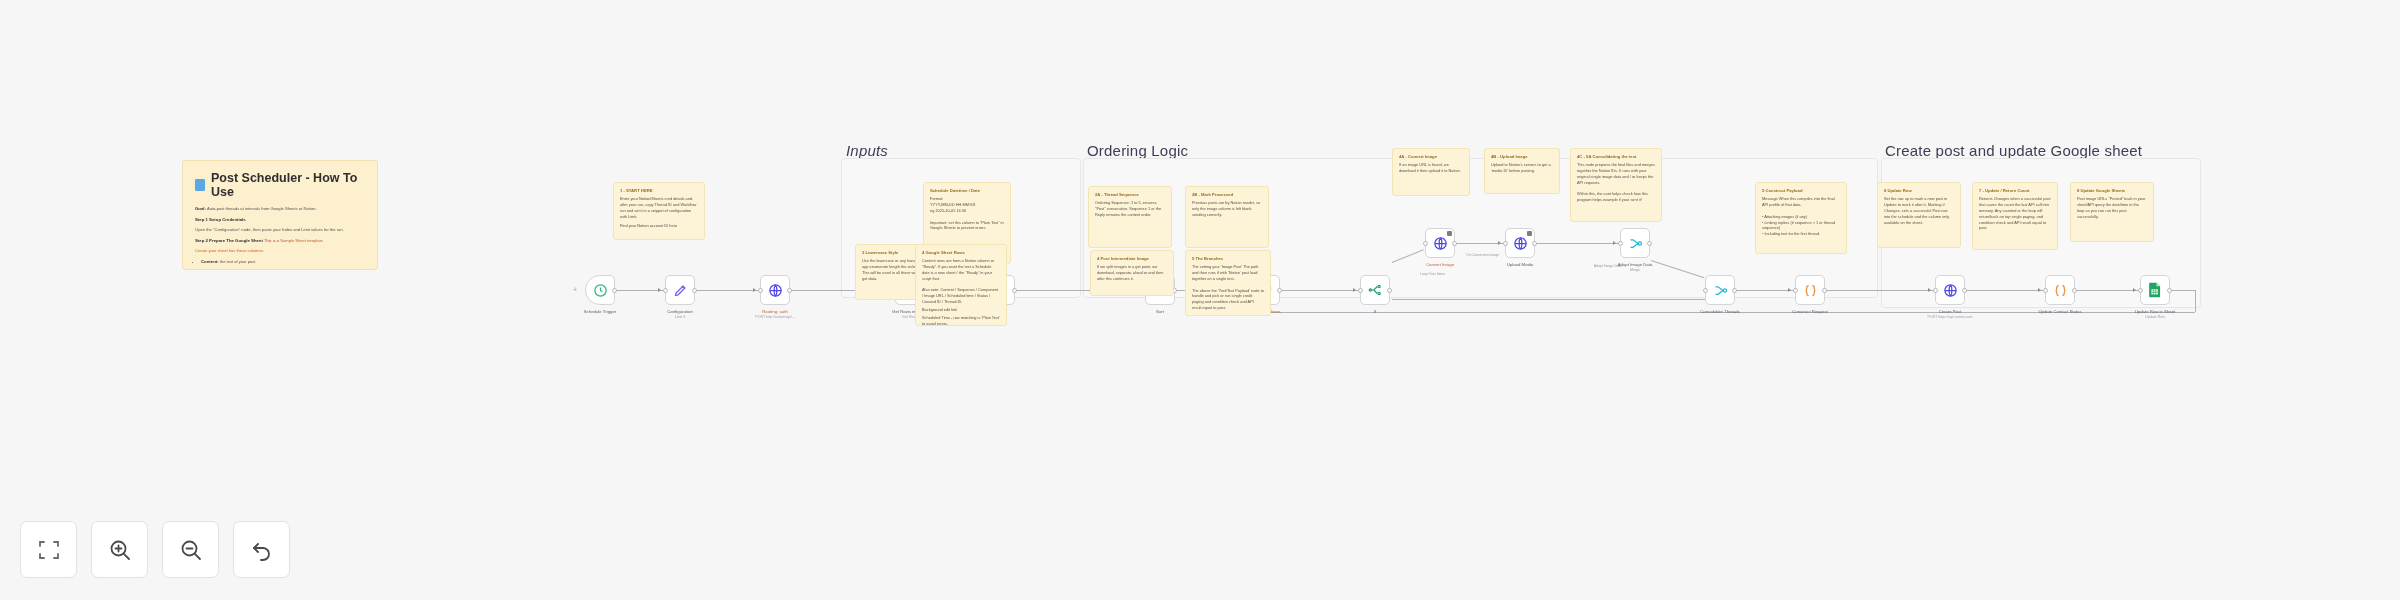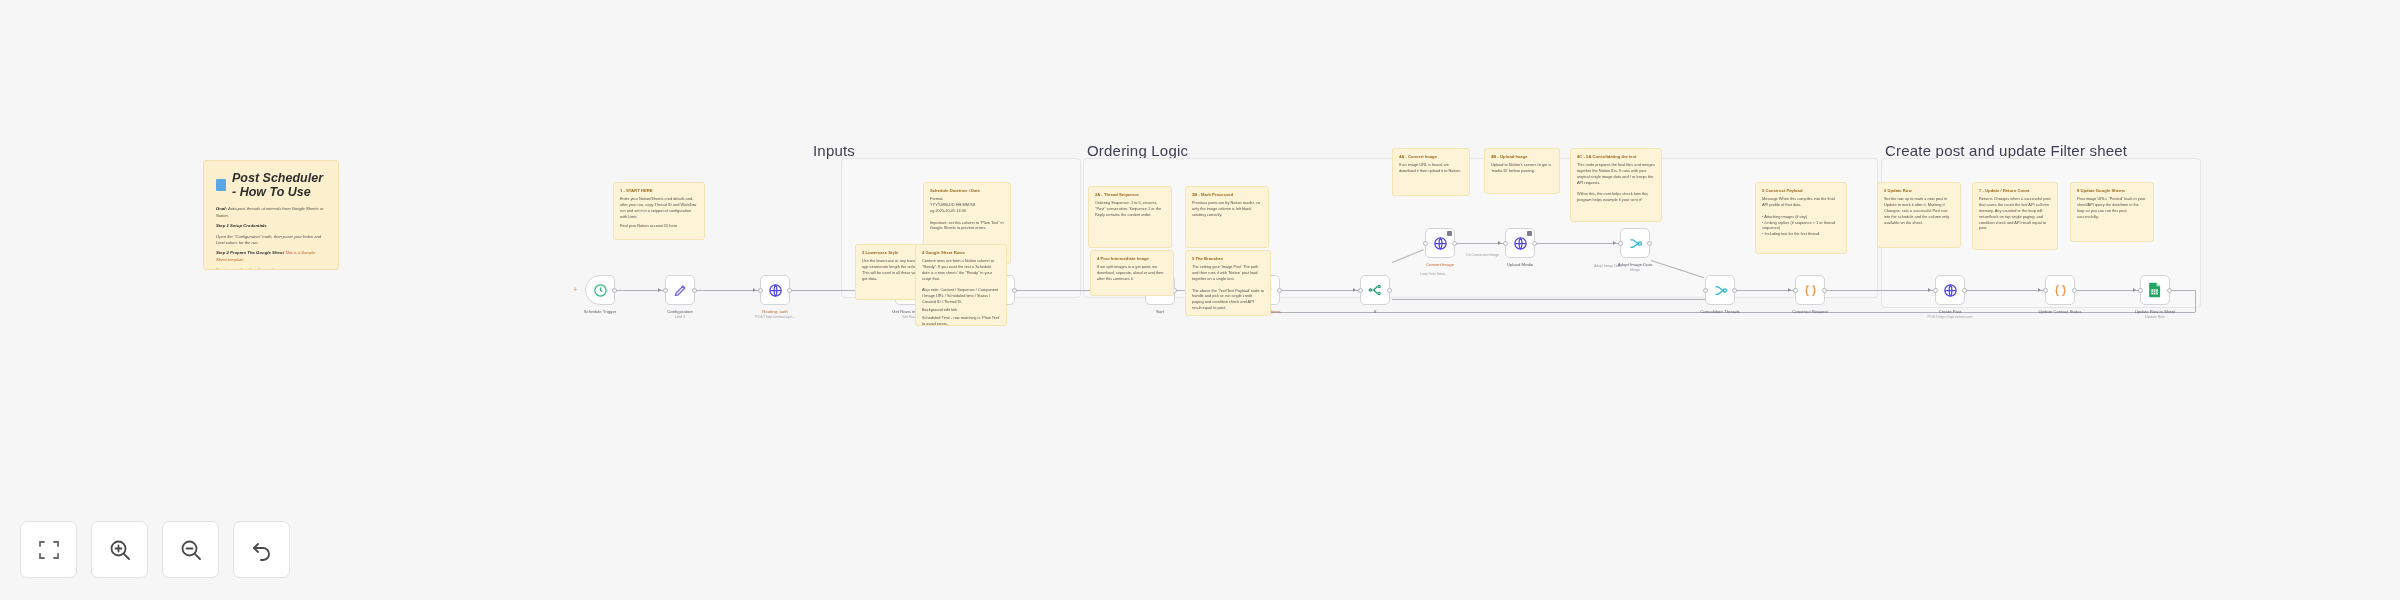--- a/index.html
+++ b/index.html
@@ -55,21 +55,21 @@
   
   .toolbar { position: absolute; left: 20px; bottom: 22px; display: flex; gap: 14px; }
   .tool-btn { width: 57px; height: 57px; background: #fff; border: 1px solid #e2e2e2; border-radius: 7px;
               display: flex; align-items: center; justify-content: center; cursor: pointer; }
 </style>
 </head>
 <body>
 
 <div id="canvas">
 
-  <div class="doc-note" style="left:203px; top:160px; width:136px; height:110px;font-style:italic;">
+  <div class="doc-note" style="left:182px; top:160px; width:196px; height:110px;">
     <div class="doc-title">
       <span class="bk"></span>
       <span>Post Scheduler - How To Use</span>
     </div>
     <div class="d-line">
       <span class="d-h">Goal:</span>
       <span>Auto-post threads at intervals from Google Sheets or Notion.</span>
     </div>
     <div class="d-line d-h">Step 1 Setup Credentials</div>
     <div class="d-line">Open the "Configuration" node, then paste your Index and Limit values for the run.</div>
@@ -82,27 +82,27 @@
     <ul>
       <li>
         <span class="d-h">Content:</span>
         <span>the text of your post</span>
       </li>
 
     </ul>
 
   </div>
 
-  <div class="group-title" style="left:813px; top:142px;">Inputs</div>
+  <div class="group-title" style="left:846px; top:142px;font-style:italic;">Inputs</div>
   <div class="group" style="left:841px; top:158px; width:240px; height:140px;"></div>
 
   <div class="group-title" style="left:1087px; top:142px;">Ordering Logic</div>
   <div class="group" style="left:1083px; top:158px; width:795px; height:140px;"></div>
 
-  <div class="group-title" style="left:1885px; top:142px;">Create post and update Filter sheet</div>
+  <div class="group-title" style="left:1885px; top:142px;">Create post and update Google sheet</div>
   <div class="group" style="left:1881px; top:158px; width:320px; height:150px;"></div>
 
   <div class="edge" style="left:616px; top:290px; width:48px;"></div>
   <div class="arrow" style="left:658px; top:287.5px;"></div>
   <div class="edge" style="left:696px; top:290px; width:63px;"></div>
   <div class="arrow" style="left:753px; top:287.5px;"></div>
   <div class="edge" style="left:791px; top:290px; width:103px;"></div>
   <div class="arrow" style="left:888px; top:287.5px;"></div>
   <div class="edge" style="left:926px; top:290px; width:58px;"></div>
   <div class="arrow" style="left:978px; top:287.5px;"></div>

